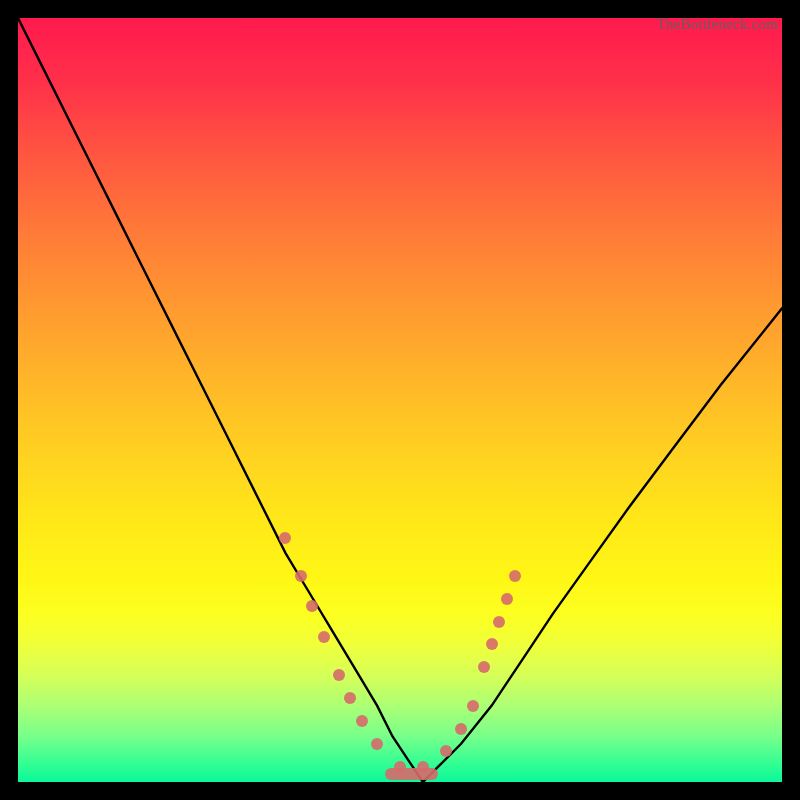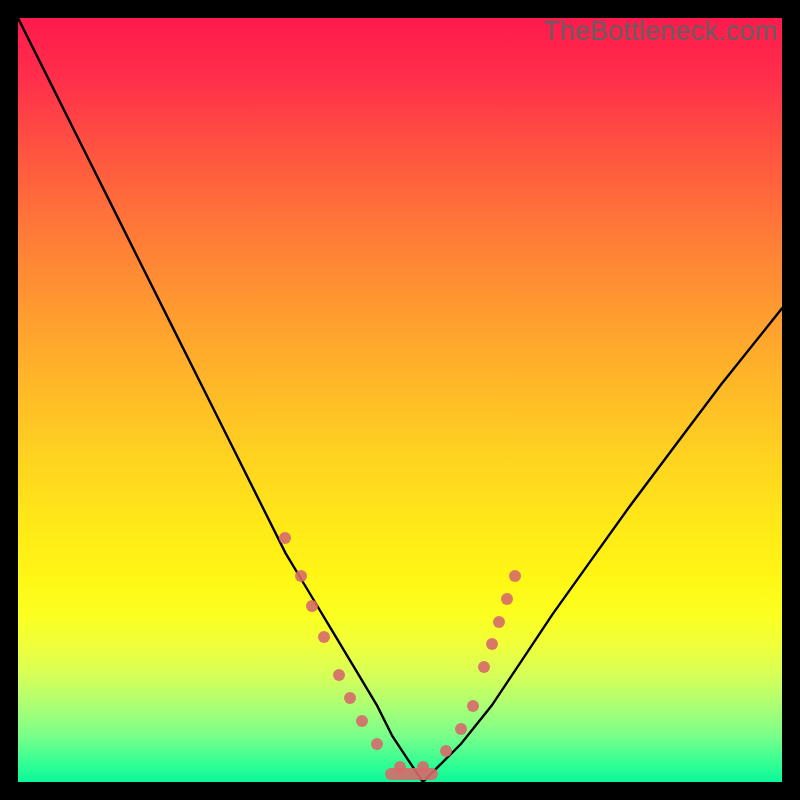--- a/index.html
+++ b/index.html
@@ -52,23 +52,24 @@
     position: absolute;
     left: 0; top: 0;
     width: 764px;
     height: 764px;
   }
   .watermark {
     position: absolute;
     top: -2px;
     right: 4px;
     color: #606060;
-    font-size: 27px;
+    font-size: 15px;
     font-weight: 500;
     letter-spacing: 0.2px;
+    font-family: Liberation Serif, serif;
   }
   .point {
     position: absolute;
     width: 12px;
     height: 12px;
     margin-left: -6px;
     margin-top: -6px;
     border-radius: 50%;
     background: #d66a6a;
     opacity: 0.9;

